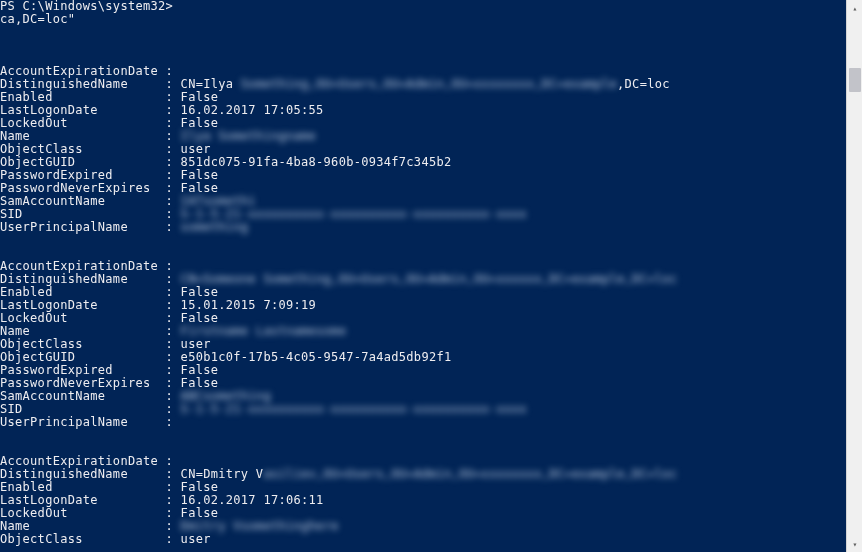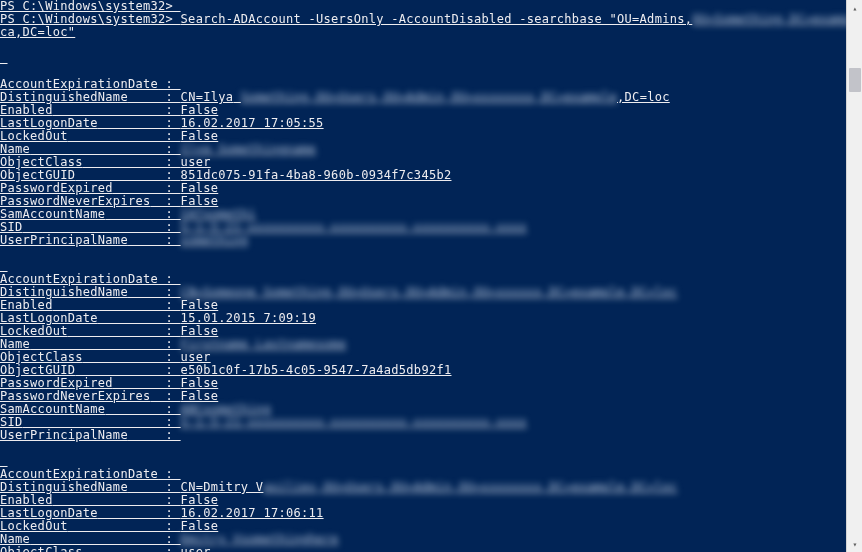--- a/index.html
+++ b/index.html
@@ -14,21 +14,20 @@
     position: relative;
   }
   .console {
     padding: 0;
     white-space: pre;
     line-height: 13px;
     letter-spacing: 0.3px;
     position: absolute;
     left: 0; top: 0; right: 16px; bottom: 0;
     overflow: hidden;
-    text-decoration: underline;
   }
   .scrollbar {
     position: absolute;
     right: 0;
     top: 0;
     width: 16px;
     height: 100%;
     background: #f0f0f0;
     border-left: 1px solid #d4d4d4;
   }
@@ -60,21 +59,21 @@
   }
   .line { display:block; }
   .blur {
     filter: blur(3px);
     color:#b7c6dc;
   }
 </style>
 </head>
 <body>
 
-<div class="console"><span class="line">PS C:\Windows\system32&gt; </span><span class="line"><span>PS C:\Windows\system32&gt; </span><span>Search-ADAccount -UsersOnly -AccountDisabled -searchbase "OU=Admins,</span><span class="blur">OU=Something,DC=example</span></span><span class="line"><span>ca,DC=loc"</span></span>
+<div class="console"><span class="line">PS C:\Windows\system32&gt; </span><span class="line"><span>ca,DC=loc"</span></span>
 <span class="line"> </span>
 <span><span class="line"><span>AccountExpirationDate</span> : <span></span></span><span class="line"><span>DistinguishedName</span>     : <span>CN=Ilya</span> <span class="blur">Something,OU=Users,OU=Admin,OU=xxxxxxxx,DC=example</span><span>,DC=loc</span></span><span class="line"><span>Enabled</span>               : <span>False</span></span><span class="line"><span>LastLogonDate</span>         : <span>16.02.2017 17:05:55</span></span><span class="line"><span>LockedOut</span>             : <span>False</span></span><span class="line"><span>Name</span>                  : <span class="blur">Ilya Somethingname</span></span><span class="line"><span>ObjectClass</span>           : <span>user</span></span><span class="line"><span>ObjectGUID</span>            : <span>851dc075-91fa-4ba8-960b-0934f7c345b2</span></span><span class="line"><span>PasswordExpired</span>       : <span>False</span></span><span class="line"><span>PasswordNeverExpires</span>  : <span>False</span></span><span class="line"><span>SamAccountName</span>        : <span class="blur">IATsomethi</span></span><span class="line"><span>SID</span>                   : <span class="blur">S-1-5-21-xxxxxxxxxx-xxxxxxxxxx-xxxxxxxxxx-xxxx</span></span><span class="line"><span>UserPrincipalName</span>     : <span class="blur">something</span></span></span>
 <span class="line"> </span><span><span class="line"><span>AccountExpirationDate</span> : <span></span></span><span class="line"><span>DistinguishedName</span>     : <span class="blur">CN=Someone Something,OU=Users,OU=Admin,OU=xxxxxx,DC=example,DC=loc</span></span><span class="line"><span>Enabled</span>               : <span>False</span></span><span class="line"><span>LastLogonDate</span>         : <span>15.01.2015 7:09:19</span></span><span class="line"><span>LockedOut</span>             : <span>False</span></span><span class="line"><span>Name</span>                  : <span class="blur">Firstname Lastnamesome</span></span><span class="line"><span>ObjectClass</span>           : <span>user</span></span><span class="line"><span>ObjectGUID</span>            : <span>e50b1c0f-17b5-4c05-9547-7a4ad5db92f1</span></span><span class="line"><span>PasswordExpired</span>       : <span>False</span></span><span class="line"><span>PasswordNeverExpires</span>  : <span>False</span></span><span class="line"><span>SamAccountName</span>        : <span class="blur">ABCsomething</span></span><span class="line"><span>SID</span>                   : <span class="blur">S-1-5-21-xxxxxxxxxx-xxxxxxxxxx-xxxxxxxxxx-xxxx</span></span><span class="line"><span>UserPrincipalName</span>     : <span></span></span></span>
 <span class="line"> </span><span><span class="line"><span>AccountExpirationDate</span> : <span></span></span><span class="line"><span>DistinguishedName</span>     : <span>CN=Dmitry V</span><span class="blur">asiliev,OU=Users,OU=Admin,OU=xxxxxxxx,DC=example,DC=loc</span></span><span class="line"><span>Enabled</span>               : <span>False</span></span><span class="line"><span>LastLogonDate</span>         : <span>16.02.2017 17:06:11</span></span><span class="line"><span>LockedOut</span>             : <span>False</span></span><span class="line"><span>Name</span>                  : <span class="blur">Dmitry Vsomethinghere</span></span><span class="line"><span>ObjectClass</span>           : <span>user</span></span></span></div>
 
 <div class="scrollbar">
   <div class="scroll-arrow">▴</div>
   <div class="scroll-track">
     <div class="scroll-thumb"></div>
   </div>

